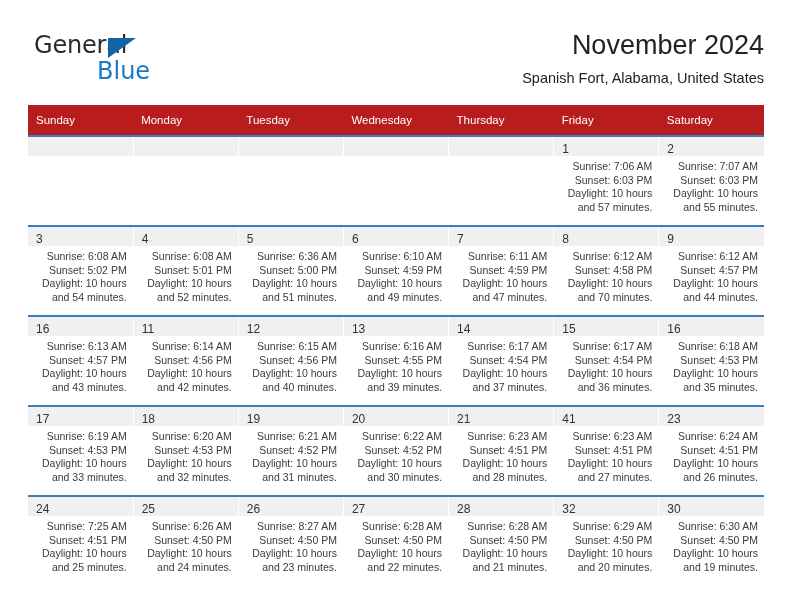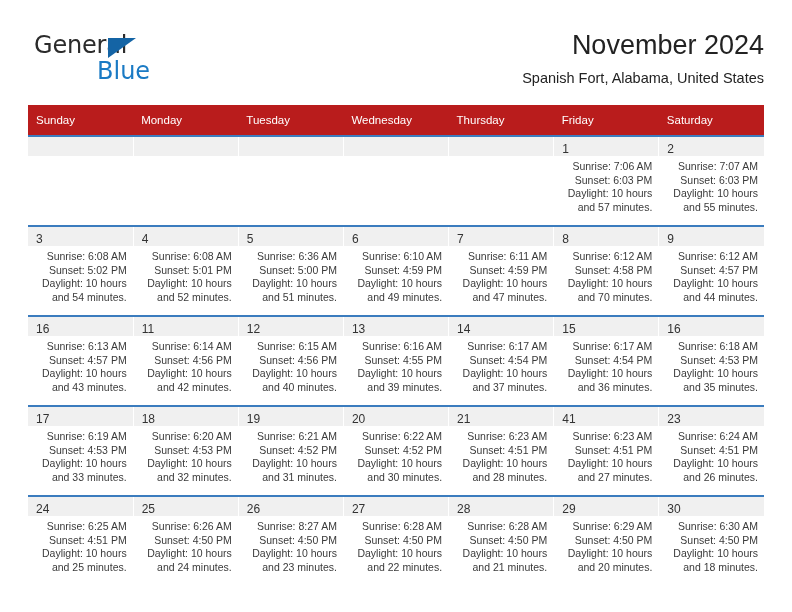--- a/index.html
+++ b/index.html
@@ -414,21 +414,21 @@
               <div class="cell-line">Sunset: 4:51 PM</div>
               <div class="cell-line">Daylight: 10 hours</div>
               <div class="cell-line">and 26 minutes.</div>
             </div>
           </td>
         </tr>
         <tr>
           <td class="">
             <div class="daynum-band"><span class="daynum">24</span></div>
             <div class="cell-body">
-              <div class="cell-line">Sunrise: 6:25 AM</div>
+              <div class="cell-line">Sunrise: 7:25 AM</div>
               <div class="cell-line">Sunset: 4:51 PM</div>
               <div class="cell-line">Daylight: 10 hours</div>
               <div class="cell-line">and 25 minutes.</div>
             </div>
           </td>
           <td class="">
             <div class="daynum-band"><span class="daynum">25</span></div>
             <div class="cell-body">
               <div class="cell-line">Sunrise: 6:26 AM</div>
               <div class="cell-line">Sunset: 4:50 PM</div>
@@ -457,34 +457,34 @@
           <td class="">
             <div class="daynum-band"><span class="daynum">28</span></div>
             <div class="cell-body">
               <div class="cell-line">Sunrise: 6:28 AM</div>
               <div class="cell-line">Sunset: 4:50 PM</div>
               <div class="cell-line">Daylight: 10 hours</div>
               <div class="cell-line">and 21 minutes.</div>
             </div>
           </td>
           <td class="">
-            <div class="daynum-band"><span class="daynum">29</span></div>
+            <div class="daynum-band"><span class="daynum">32</span></div>
             <div class="cell-body">
               <div class="cell-line">Sunrise: 6:29 AM</div>
               <div class="cell-line">Sunset: 4:50 PM</div>
               <div class="cell-line">Daylight: 10 hours</div>
               <div class="cell-line">and 20 minutes.</div>
             </div>
           </td>
           <td class="">
             <div class="daynum-band"><span class="daynum">30</span></div>
             <div class="cell-body">
               <div class="cell-line">Sunrise: 6:30 AM</div>
               <div class="cell-line">Sunset: 4:50 PM</div>
               <div class="cell-line">Daylight: 10 hours</div>
-              <div class="cell-line">and 18 minutes.</div>
+              <div class="cell-line">and 19 minutes.</div>
             </div>
           </td>
         </tr>
       </tbody>
   </table>
 
 </div>
 
 </body></html>

